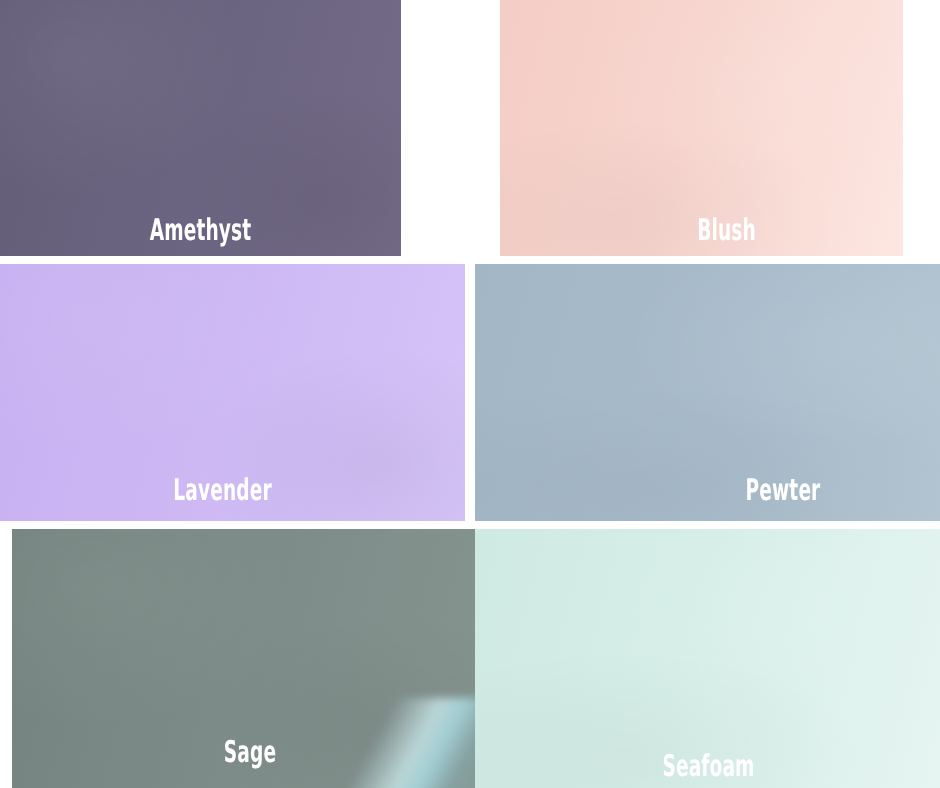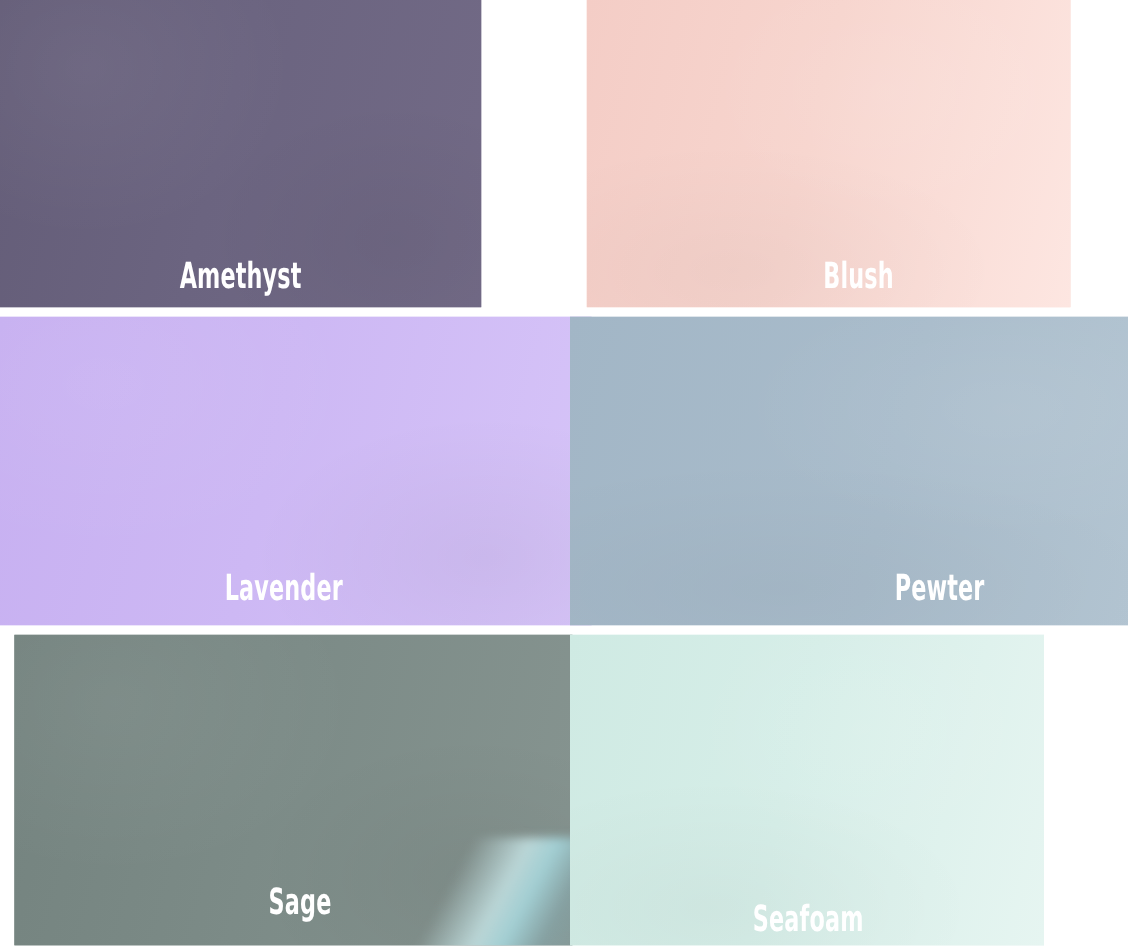--- a/index.html
+++ b/index.html
@@ -58,25 +58,25 @@
     letter-spacing: 0.2px;
     transform: scaleX(0.62);
     transform-origin: center center;
     white-space: nowrap;
     text-rendering: geometricPrecision;
     -webkit-font-smoothing: antialiased;
   }
 
   
   #swatch-amethyst { left: 0px;   top: 0px;   width: 401px; height: 256px; }
-  #swatch-blush    { left: 489px; top: 0px;   width: 403px; height: 256px; }
-  #swatch-lavender { left: 0px;   top: 264px; width: 465px; height: 257px; padding-left: 28px; }
+  #swatch-blush    { left: 500px; top: 0px;   width: 403px; height: 256px; }
+  #swatch-lavender { left: 0px;   top: 264px; width: 465px; height: 257px; }
   #swatch-pewter   { left: 475px; top: 264px; width: 542px; height: 257px; padding-left: 48px; }
   #swatch-sage     { left: 12px;   top: 529px; width: 465px; height: 259px; }
-  #swatch-seafoam  { left: 475px; top: 529px; width: 395px; height: 259px; text-decoration: underline; }
+  #swatch-seafoam  { left: 475px; top: 529px; width: 465px; height: 259px; text-decoration: underline; }
 
   
   #swatch-amethyst .label { top: 216px; }
   #swatch-blush    .label { top: 216px; }
   #swatch-lavender .label { top: 212px; }
   #swatch-pewter   .label { top: 212px; }
   #swatch-sage     .label { top: 209px; }
   #swatch-seafoam  .label { top: 223px; }
 
   

